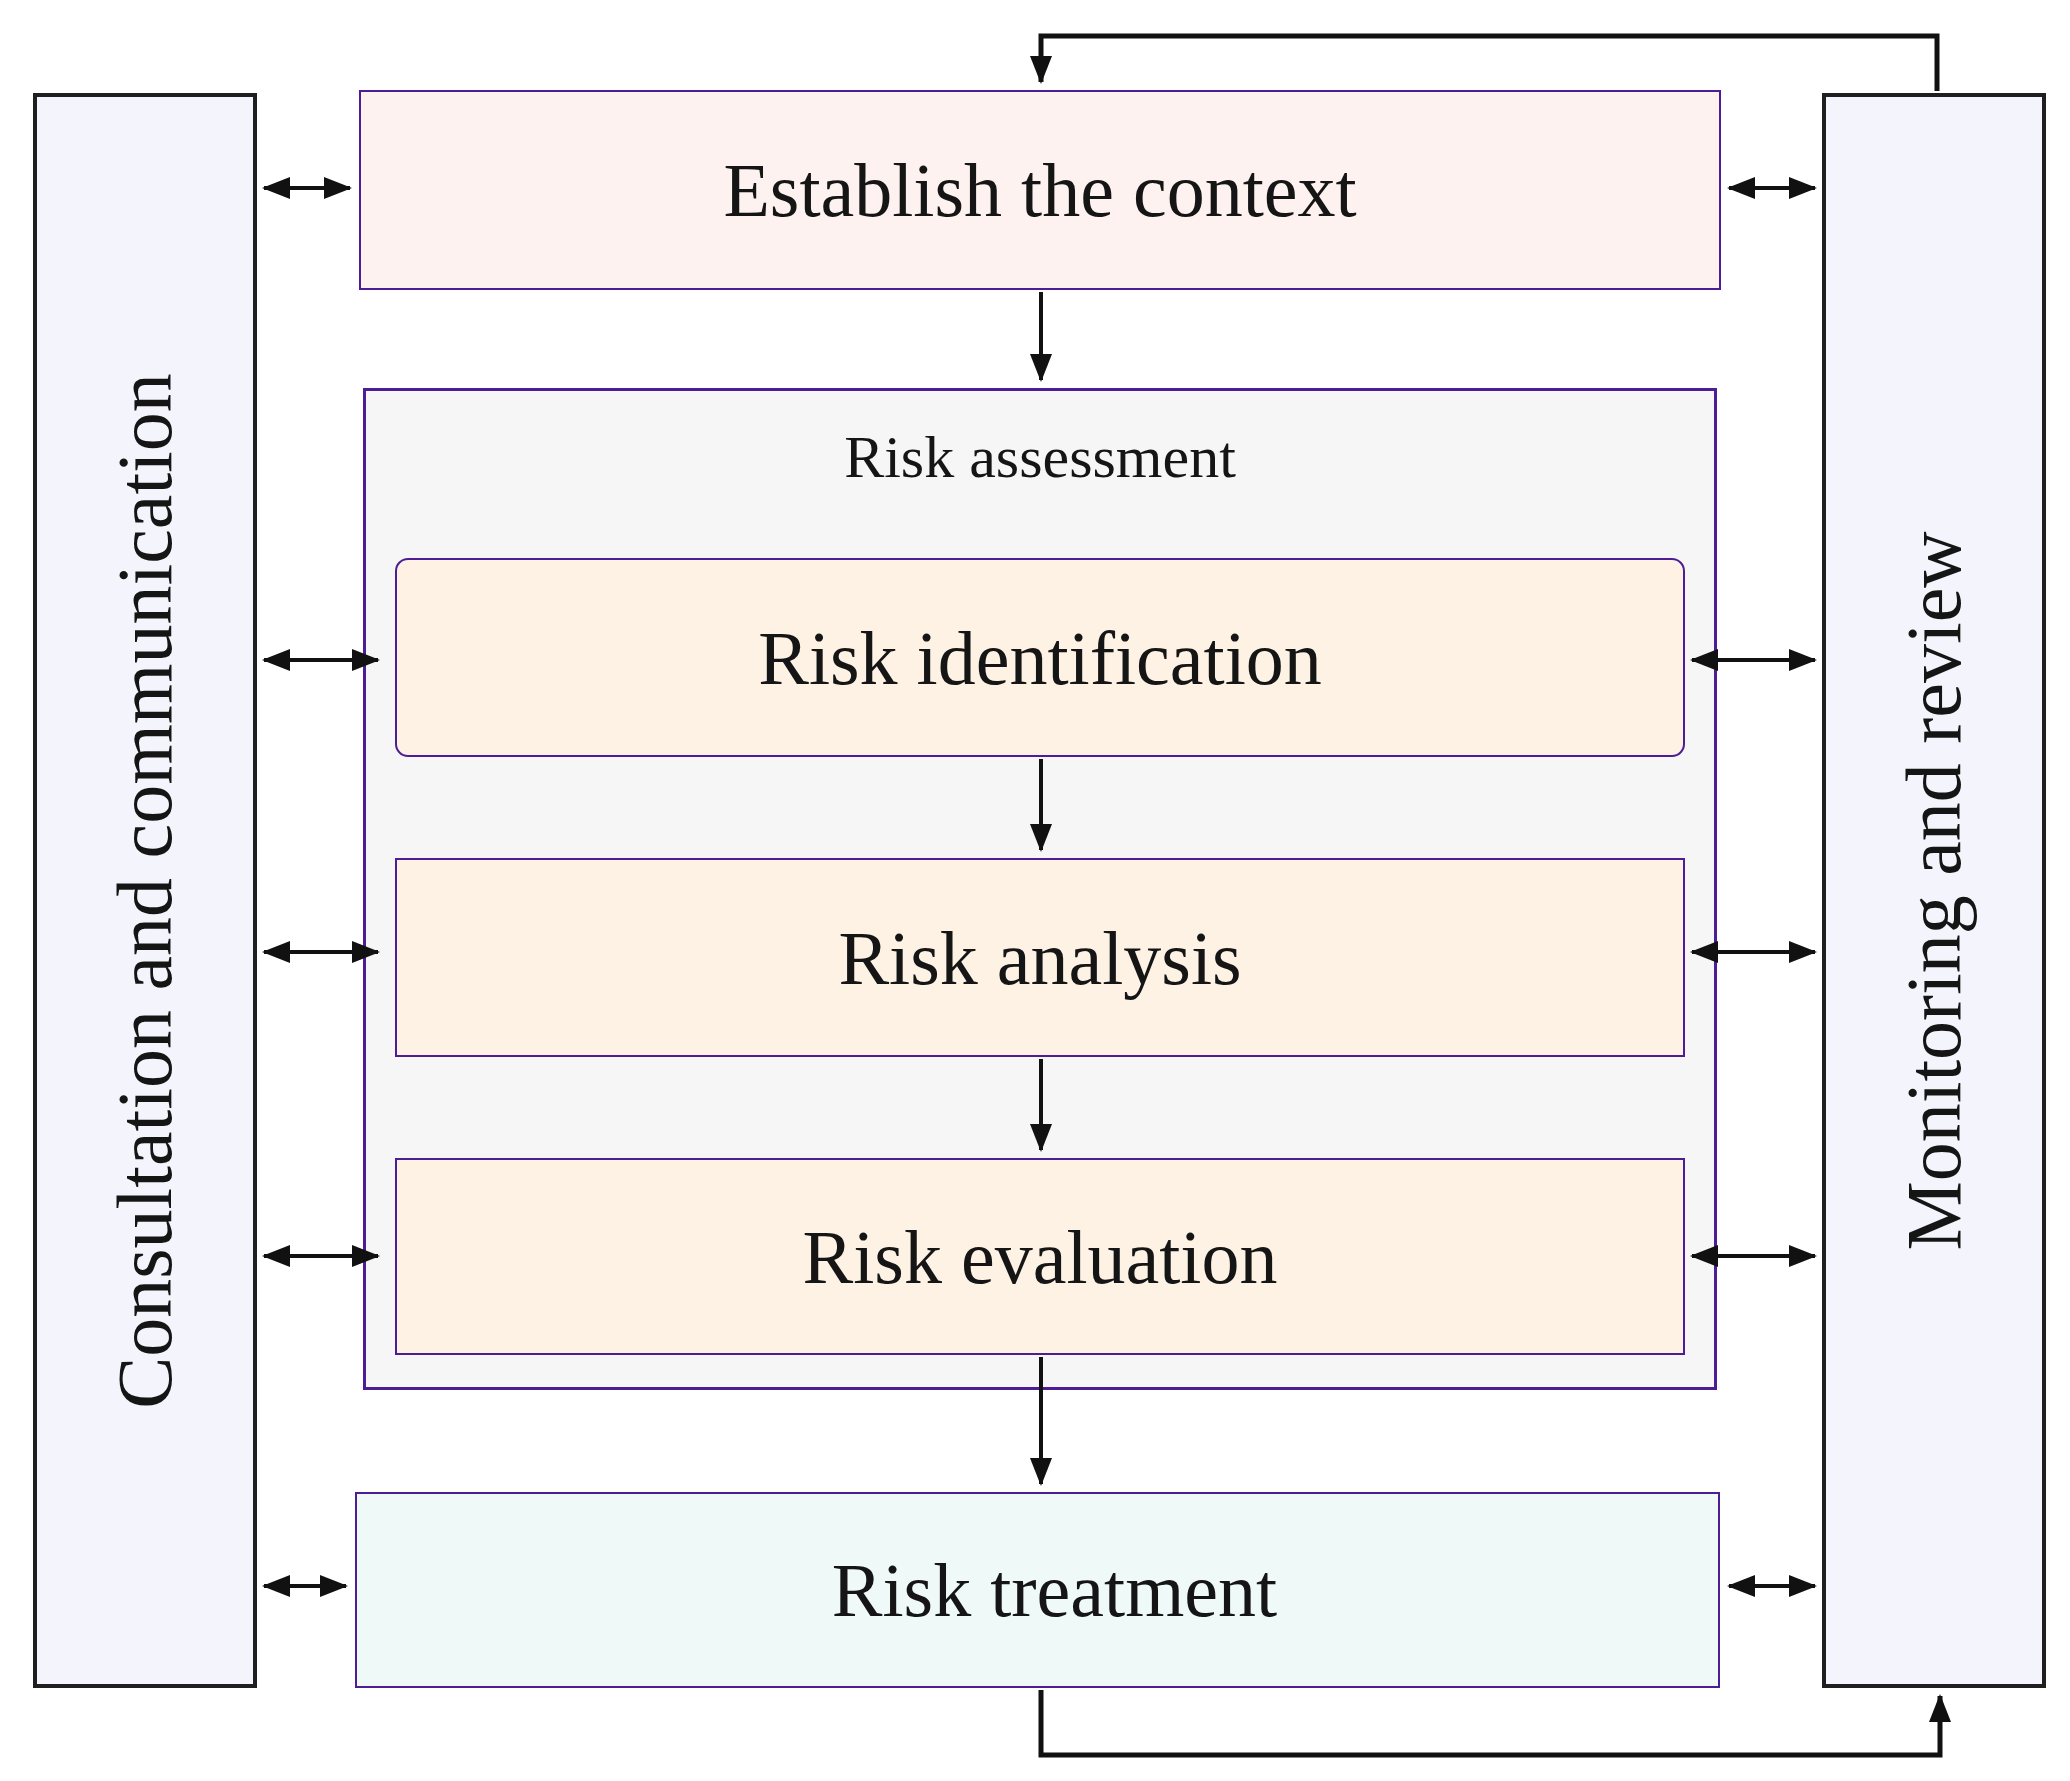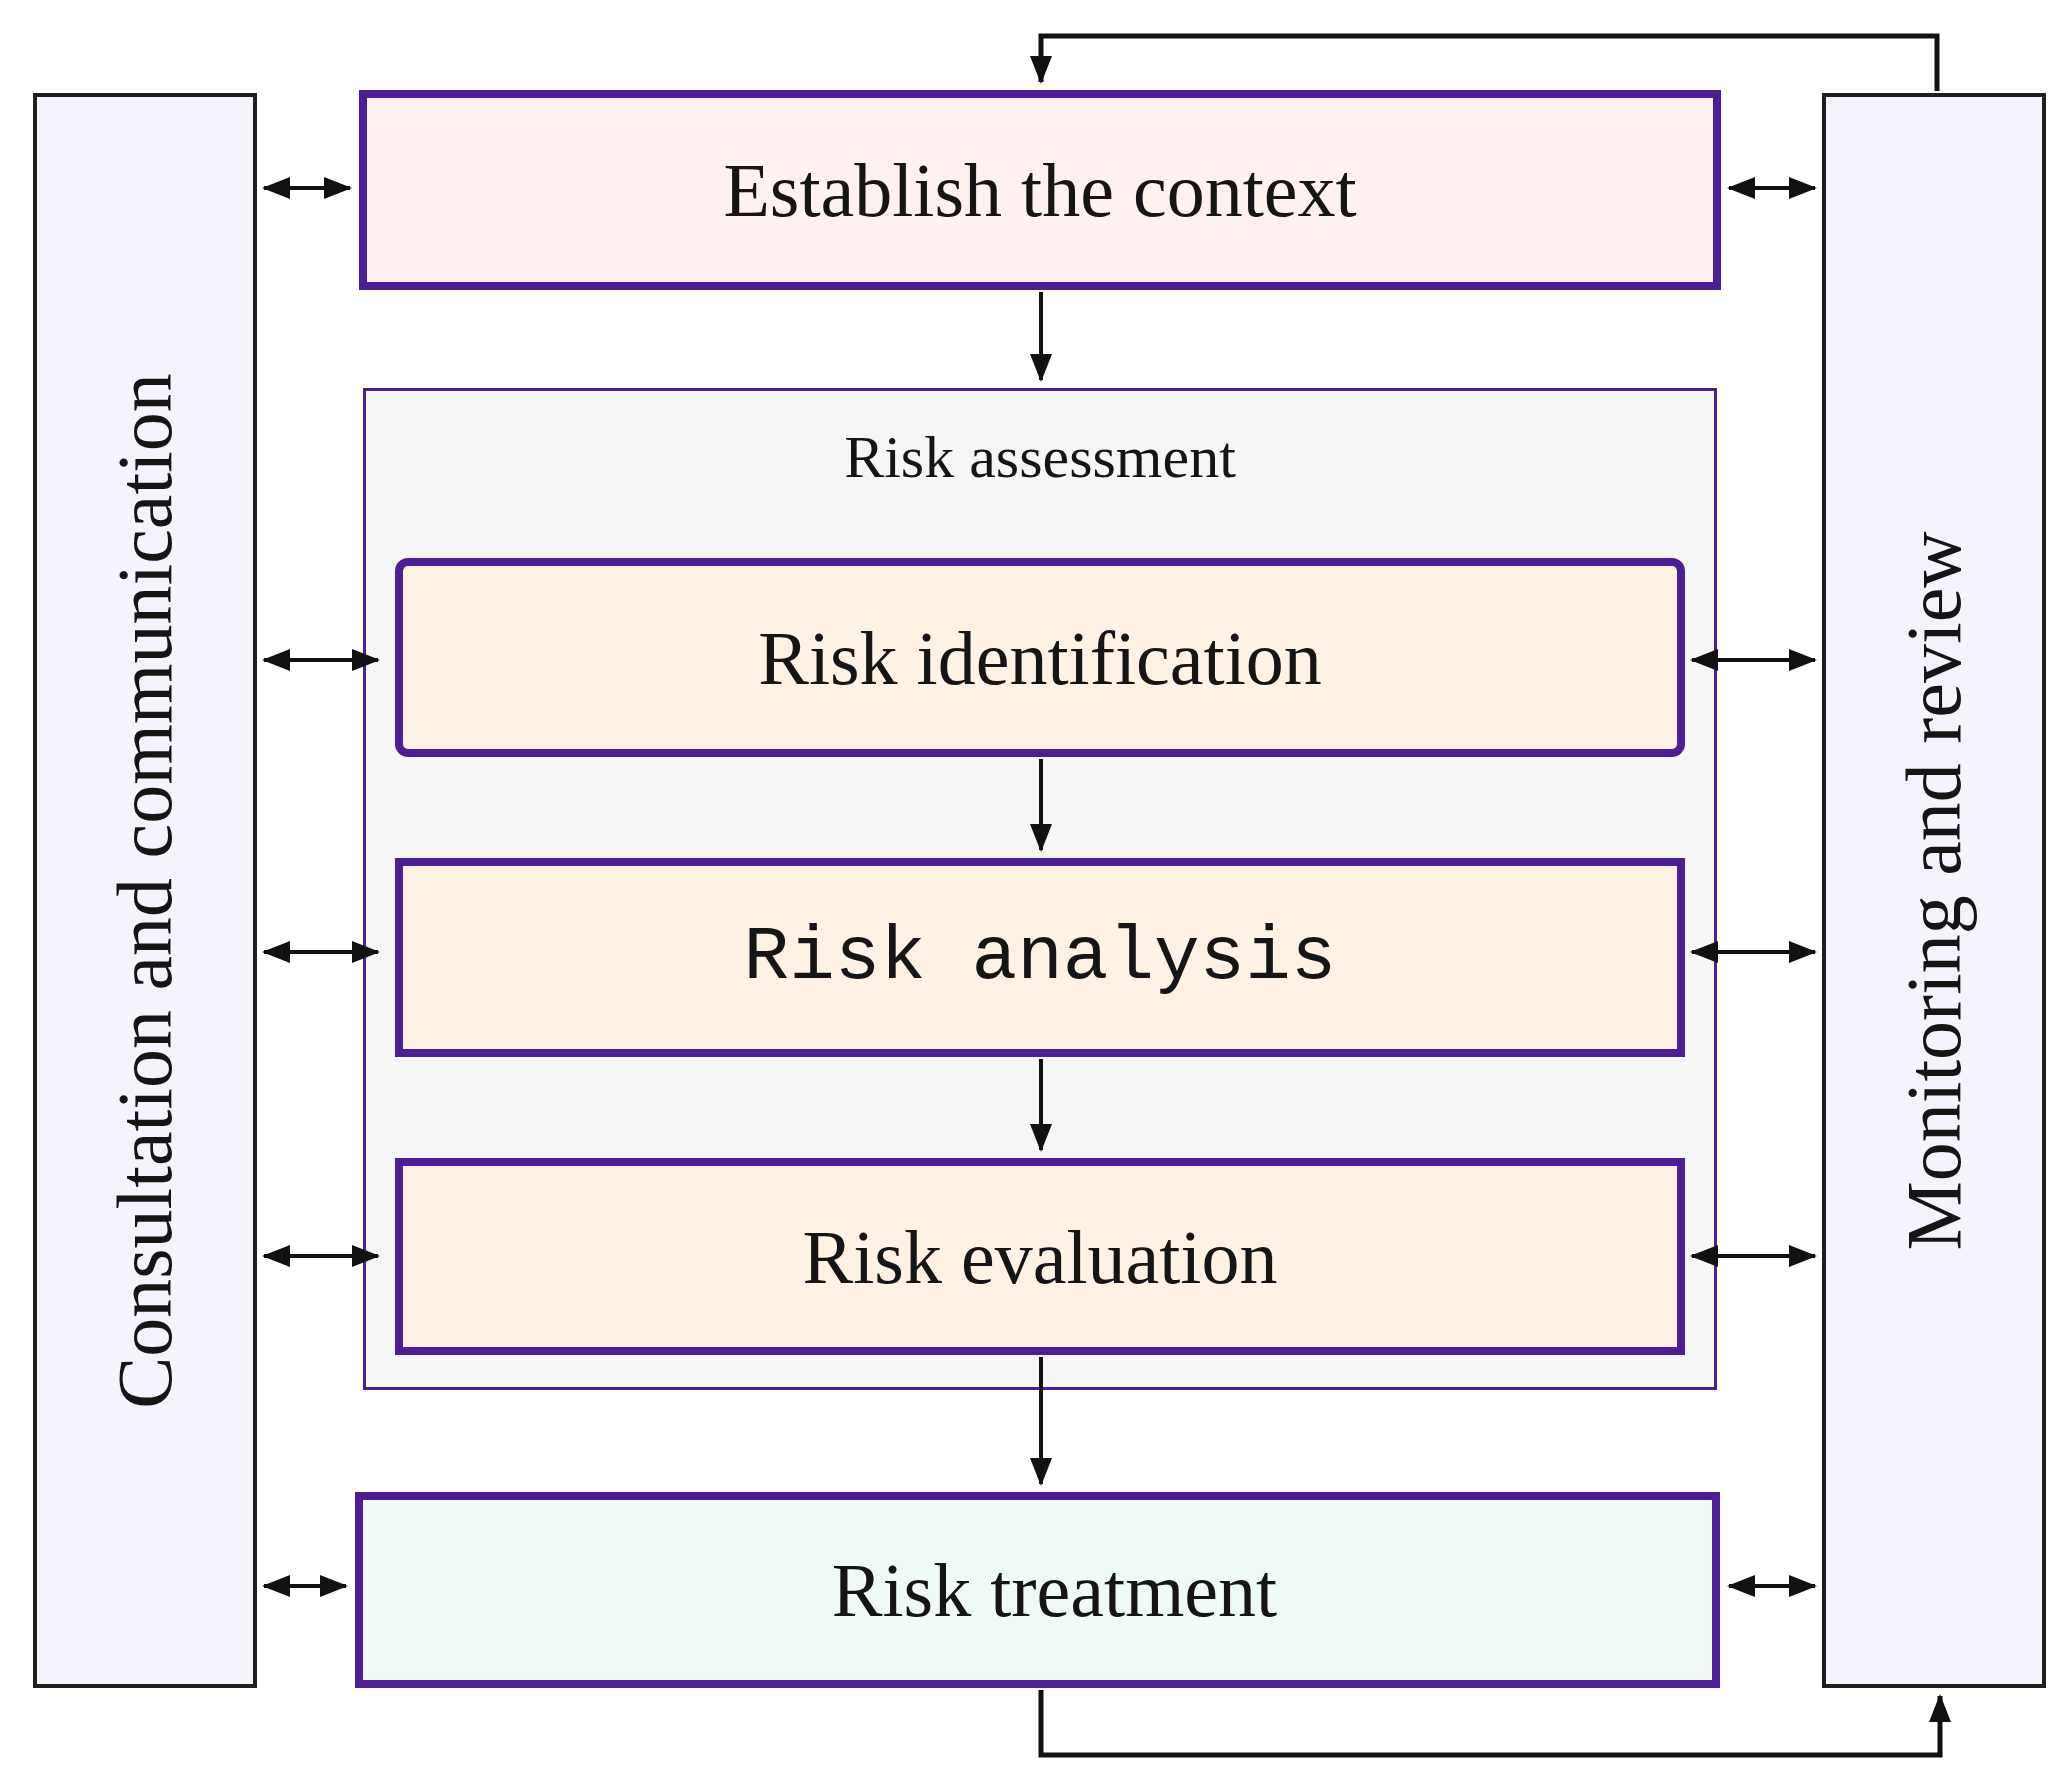--- a/index.html
+++ b/index.html
@@ -8,21 +8,21 @@
     width: 2070px;
     height: 1781px;
     background: #ffffff;
     font-family: "Liberation Serif", "DejaVu Serif", serif;
     color: #151515;
     overflow: hidden;
   }
   .box {
     position: absolute;
     box-sizing: border-box;
-    border: 8px solid #4c1d95;
+    border: 2px solid #4c1d95;
     display: flex;
     align-items: center;
     justify-content: center;
     text-align: center;
   }
   .box .label {
     font-size: 76px;
     line-height: 1;
     white-space: nowrap;
   }
@@ -42,21 +42,21 @@
     white-space: nowrap;
     transform: rotate(-90deg);
   }
   #establish-box   { left: 359px;  top: 90px;   width: 1362px; height: 200px; background: var(--pink-fill, #fdf2ef); }
   #assessment-box  { left: 363px;  top: 388px;  width: 1354px; height: 1002px; background: var(--gray-fill, #f6f6f7); border-width: 3px; }
   #assessment-title {
     position: absolute; left: 0; top: 36px; width: 100%;
     text-align: center; font-size: 60px; line-height: 1; white-space: nowrap;
   }
   #identification-box { left: 395px; top: 558px;  width: 1290px; height: 199px; background: var(--peach-fill, #fdf2e4); border-radius: 13px; }
-  #analysis-box       { left: 395px; top: 858px;  width: 1290px; height: 199px; background: var(--peach-fill, #fdf2e4); font-family: Liberation Mono, monospace; }
+  #analysis-box       { left: 395px; top: 858px;  width: 1290px; height: 199px; background: var(--peach-fill, #fdf2e4); }
   #evaluation-box     { left: 395px; top: 1158px; width: 1290px; height: 197px; background: var(--peach-fill, #fdf2e4); }
   #treatment-box      { left: 355px; top: 1492px; width: 1365px; height: 196px; background: var(--mint-fill, #eef9f8); padding-left: 34px; }
   #left-bar  { left: 33px;   top: 93px; width: 224px; height: 1595px; }
   #right-bar { left: 1822px; top: 93px; width: 224px; height: 1595px; }
   #arrow-layer { position: absolute; left: 0; top: 0; width: 2070px; height: 1781px; pointer-events: none; }
   #arrow-layer line, #arrow-layer polyline {
     stroke: #111111; fill: none; stroke-width: 4;
   }
   #arrow-layer .loop { stroke-width: 5; }
 </style>

